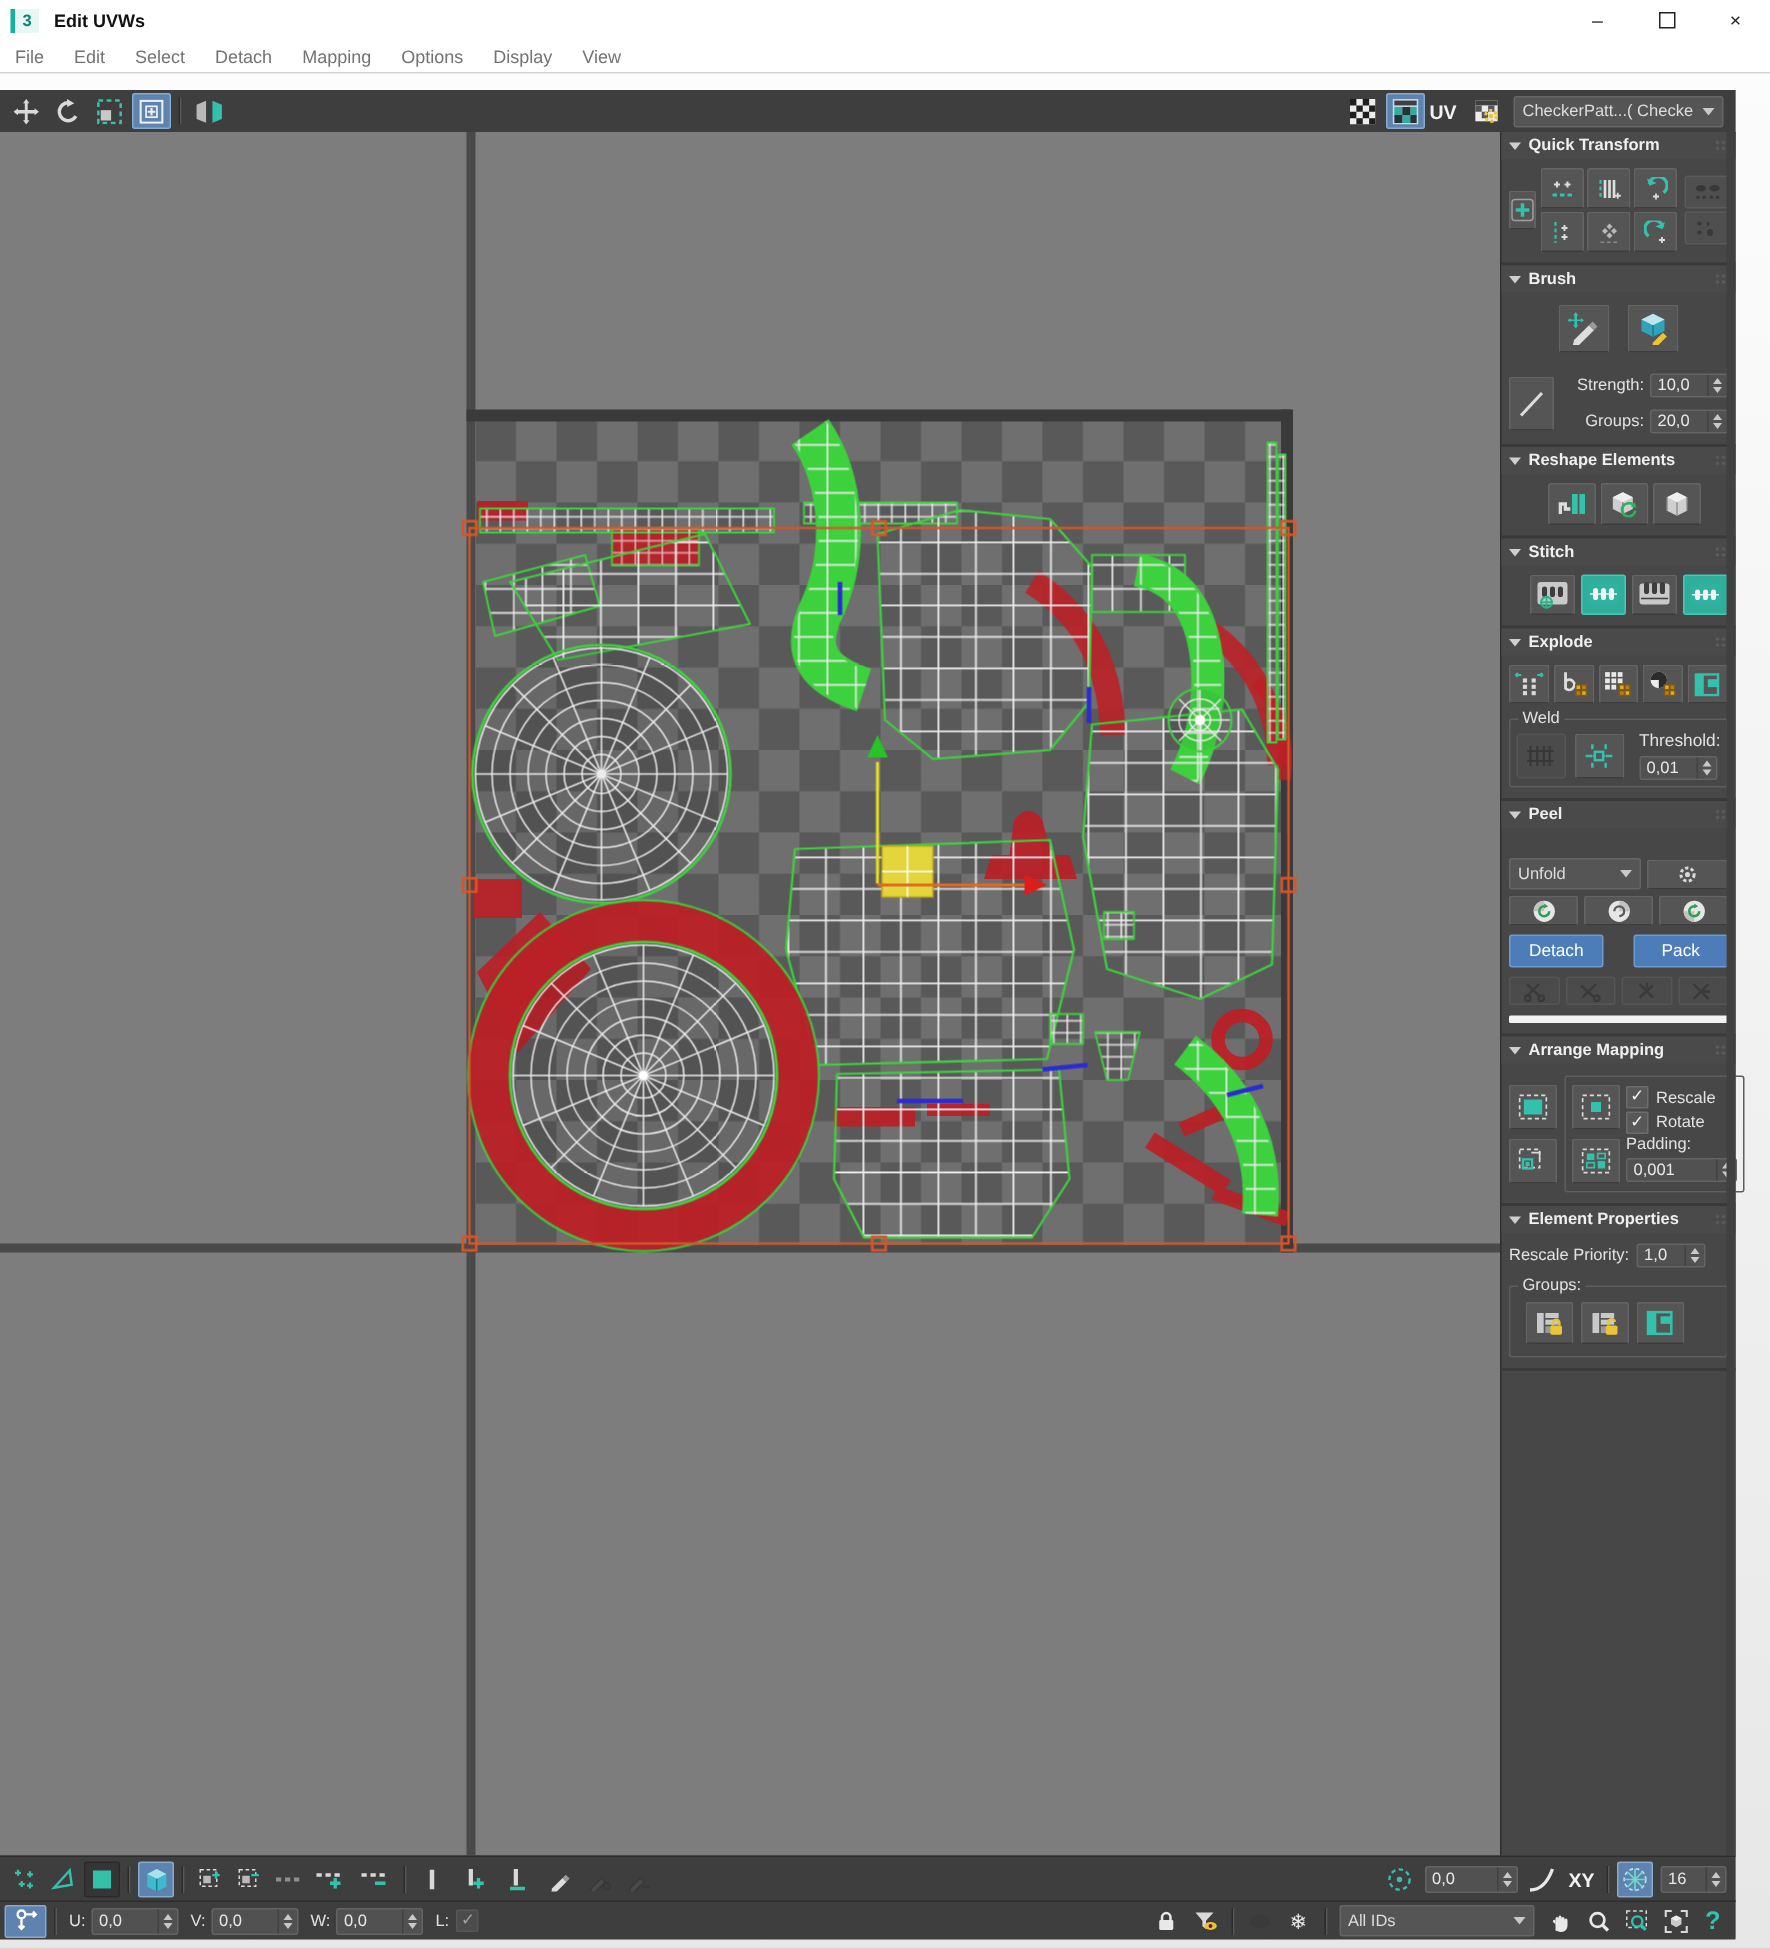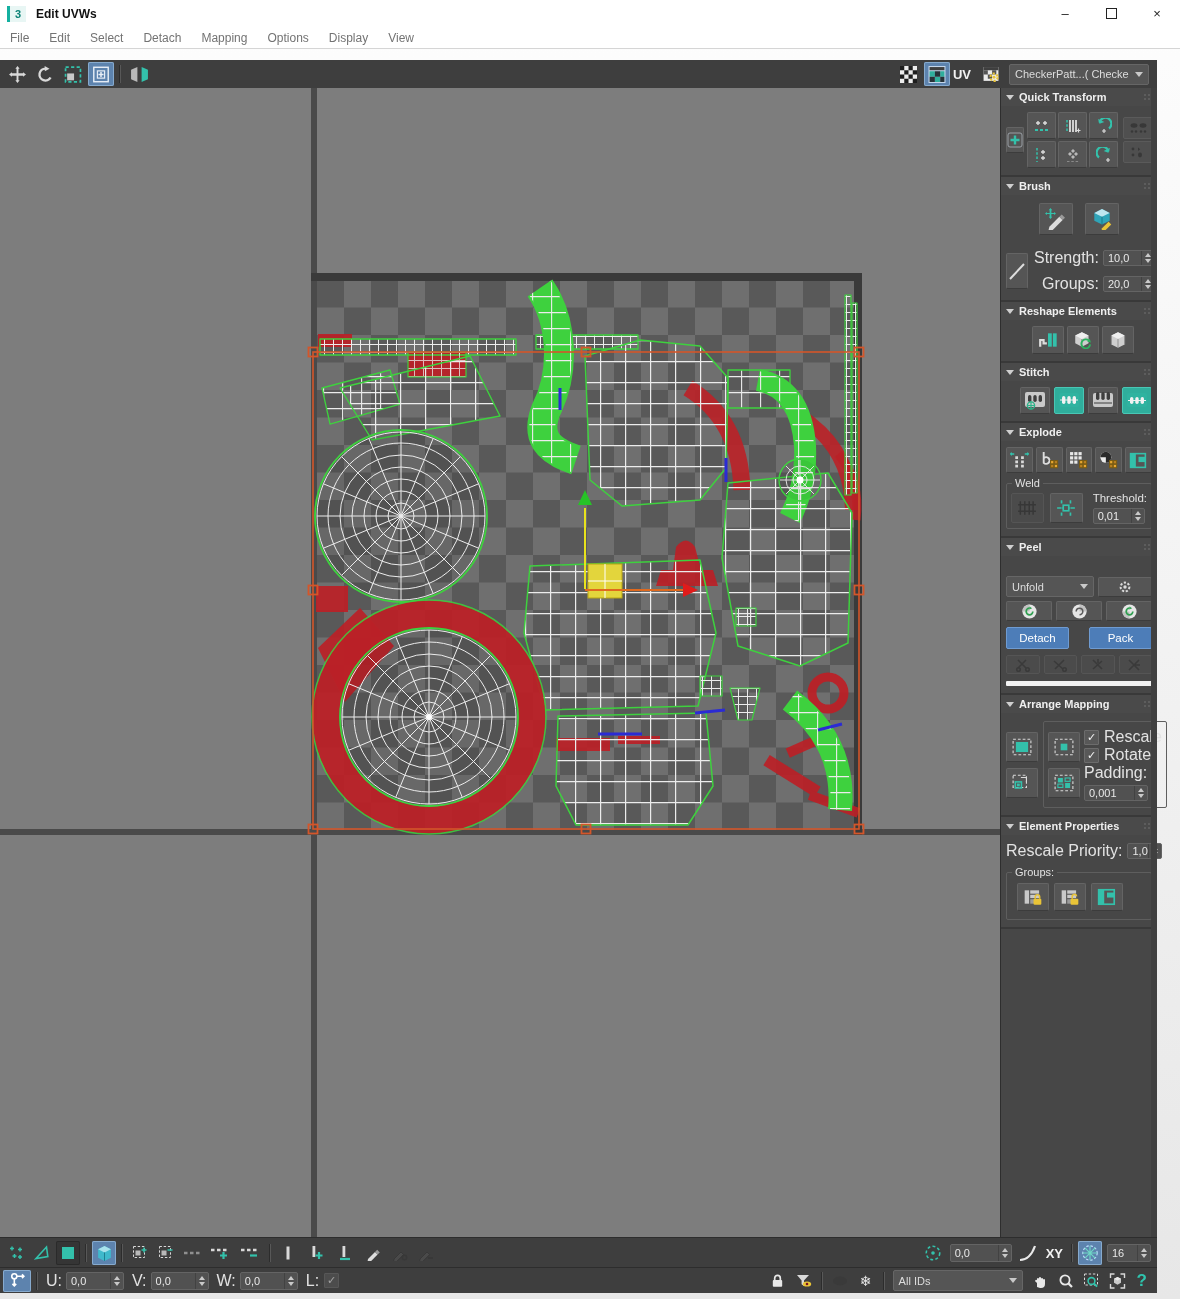--- a/index.html
+++ b/index.html
@@ -49,21 +49,21 @@
   .spin .v{flex:1;font-size:11px;color:#e8e8e8}
   .spin .ud{display:flex;flex-direction:column;gap:2px;padding:0 3px;border-left:1px solid #424242;height:100%;justify-content:center}
   .spin .up{width:0;height:0;border-left:3.5px solid transparent;border-right:3.5px solid transparent;border-bottom:4px solid #c9c9c9}
   .spin .dn{width:0;height:0;border-left:3.5px solid transparent;border-right:3.5px solid transparent;border-top:4px solid #c9c9c9}
   .cb{width:13px;height:13px;background:#585858;border:1px solid #6c6c6c;border-radius:1px;display:flex;align-items:center;justify-content:center;
       font-size:11px;color:#f4f4f4;line-height:1}
   .cb.dis{opacity:.55}
   .gbox{border:1px solid #5e5e5e;border-radius:2px;position:relative;padding:8px 4px 4px}
   .glabel{position:absolute;top:-7px;left:5px;background:#474747;padding:0 3px;font-size:11px;color:#e2e2e2}
   .row{display:flex;align-items:center}
-  .lab{color:#e2e2e2;font-size:16px;white-space:nowrap}
+  .lab{color:#e2e2e2;font-size:11px;white-space:nowrap}
   
   .tbbot{position:absolute;left:0;top:1177px;width:1157px;height:30px;background:#3e3e3e;border-top:1px solid #2d2d2d;
          display:flex;align-items:center}
   .sbar{position:absolute;left:0;top:1207px;width:1157px;height:25px;background:#3e3e3e;border-top:1px solid #2d2d2d;
         display:flex;align-items:center;color:#ddd;font-size:11px}
   .bbtn{min-width:24px;height:24px;margin:0 1px;border-radius:2px;display:flex;align-items:center;justify-content:center}
   .bbtn.sel{background:#5d83ae;box-shadow:inset 0 0 0 1px #87aacd}
   .bbtn.press{background:#353535;box-shadow:inset 0 0 0 1px #2a2a2a}
   .rightgrp{margin-left:auto;display:flex;align-items:center;padding-right:6px}
   .xy{color:#f2f2f2;font-weight:bold;font-size:13px;margin:0 4px}
@@ -766,21 +766,21 @@
               <span class="lab">Rescale</span>
             </div>
             <div class="row" style="gap:5px">
               <span class="cb">
                   <span>✓</span>
                 </span>
               <span class="lab">Rotate</span>
             </div>
             <div>
               <div class="lab">Padding:</div>
-              <span class="spin" style="width:64px;margin-top:3px">
+              <span class="spin" style="width:74px;margin-top:3px">
                   <span class="v">0,001</span>
                   <span class="ud">
                     <span class="up"></span>
                     <span class="dn"></span>
                   </span>
                 </span>
             </div>
           </div>
         </div>
       </div>

